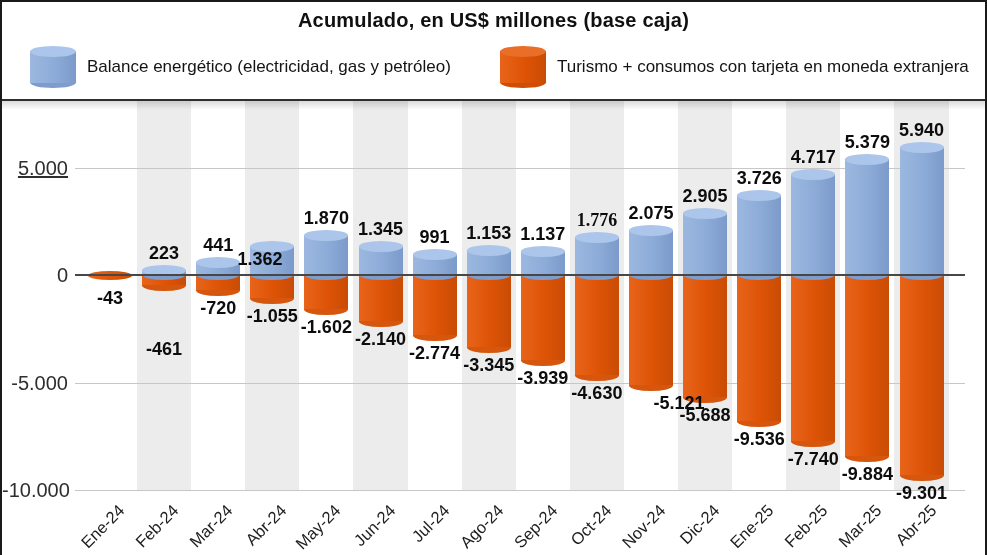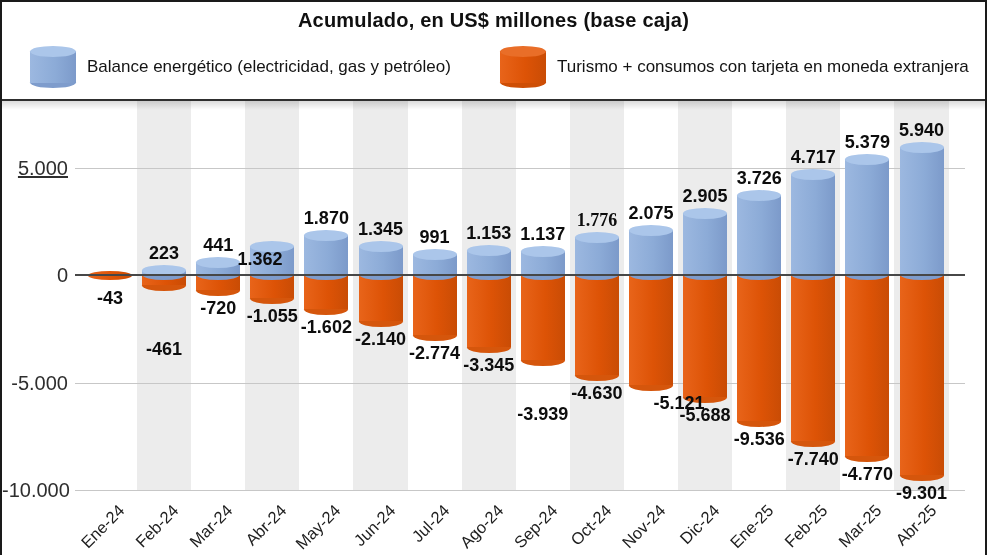--- a/index.html
+++ b/index.html
@@ -175,21 +175,21 @@
         <div class="cap bot"></div>
         <div class="body"></div>
         <div class="cap top"></div>
       </div>
       <div class="vlabel" style="left: 440.7px; top: 122.21px;">1.153</div>
       <div class="xlabel" style="left: 408.7px; top: 397px;">Ago-24</div>
       <div class="bar bar-orange" style="left: 518.8px; width: 44px; top: 174px; height: 84.6885px;">
         <div class="cap bot"></div>
         <div class="body"></div>
       </div>
-      <div class="vlabel" style="left: 494.8px; top: 266.688px; margin-top: 36px;">-3.939</div>
+      <div class="vlabel" style="left: 494.8px; top: 266.688px;">-3.939</div>
       <div class="bar bar-blue" style="left: 518.8px; width: 44px; top: 149.554px; height: 24.4455px;">
         <div class="cap bot"></div>
         <div class="body"></div>
         <div class="cap top"></div>
       </div>
       <div class="vlabel" style="left: 494.8px; top: 122.554px;">1.137</div>
       <div class="xlabel" style="left: 462.8px; top: 397px;">Sep-24</div>
       <div class="bar bar-orange" style="left: 572.9px; width: 44px; top: 174px; height: 99.545px;">
         <div class="cap bot"></div>
         <div class="body"></div>
@@ -247,21 +247,21 @@
         <div class="cap bot"></div>
         <div class="body"></div>
         <div class="cap top"></div>
       </div>
       <div class="vlabel" style="left: 765.3px; top: 45.5845px;">4.717</div>
       <div class="xlabel" style="left: 733.3px; top: 397px;">Feb-25</div>
       <div class="bar bar-orange" style="left: 843.4px; width: 44px; top: 174px; height: 181.417px;">
         <div class="cap bot"></div>
         <div class="body"></div>
       </div>
-      <div class="vlabel" style="left: 819.4px; top: 363.417px;">-4.770</div>
+      <div class="vlabel" style="left: 819.4px; top: 363.417px;">-9.884</div>
       <div class="bar bar-blue" style="left: 843.4px; width: 44px; top: 58.3515px; height: 115.648px;">
         <div class="cap bot"></div>
         <div class="body"></div>
         <div class="cap top"></div>
       </div>
       <div class="vlabel" style="left: 819.4px; top: 31.3515px; text-align: center;">5.379</div>
       <div class="xlabel" style="left: 787.4px; top: 397px;">Mar-25</div>
       <div class="bar bar-orange" style="left: 897.5px; width: 44px; top: 174px; height: 199.971px;">
         <div class="cap bot"></div>
         <div class="body"></div>

